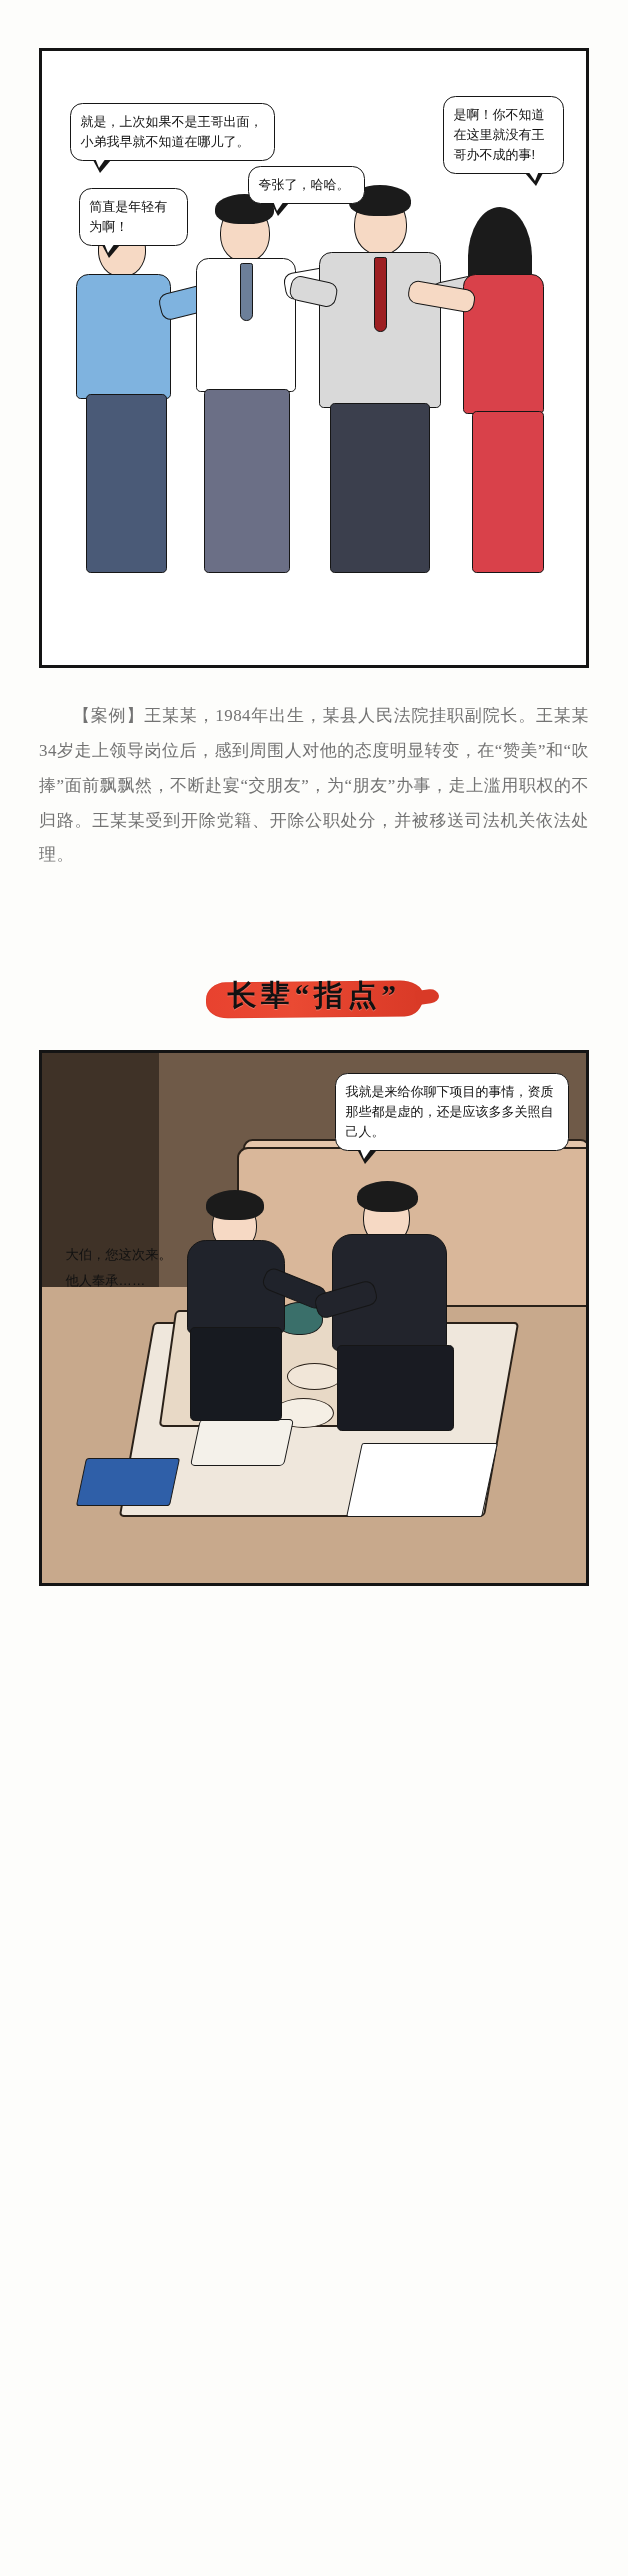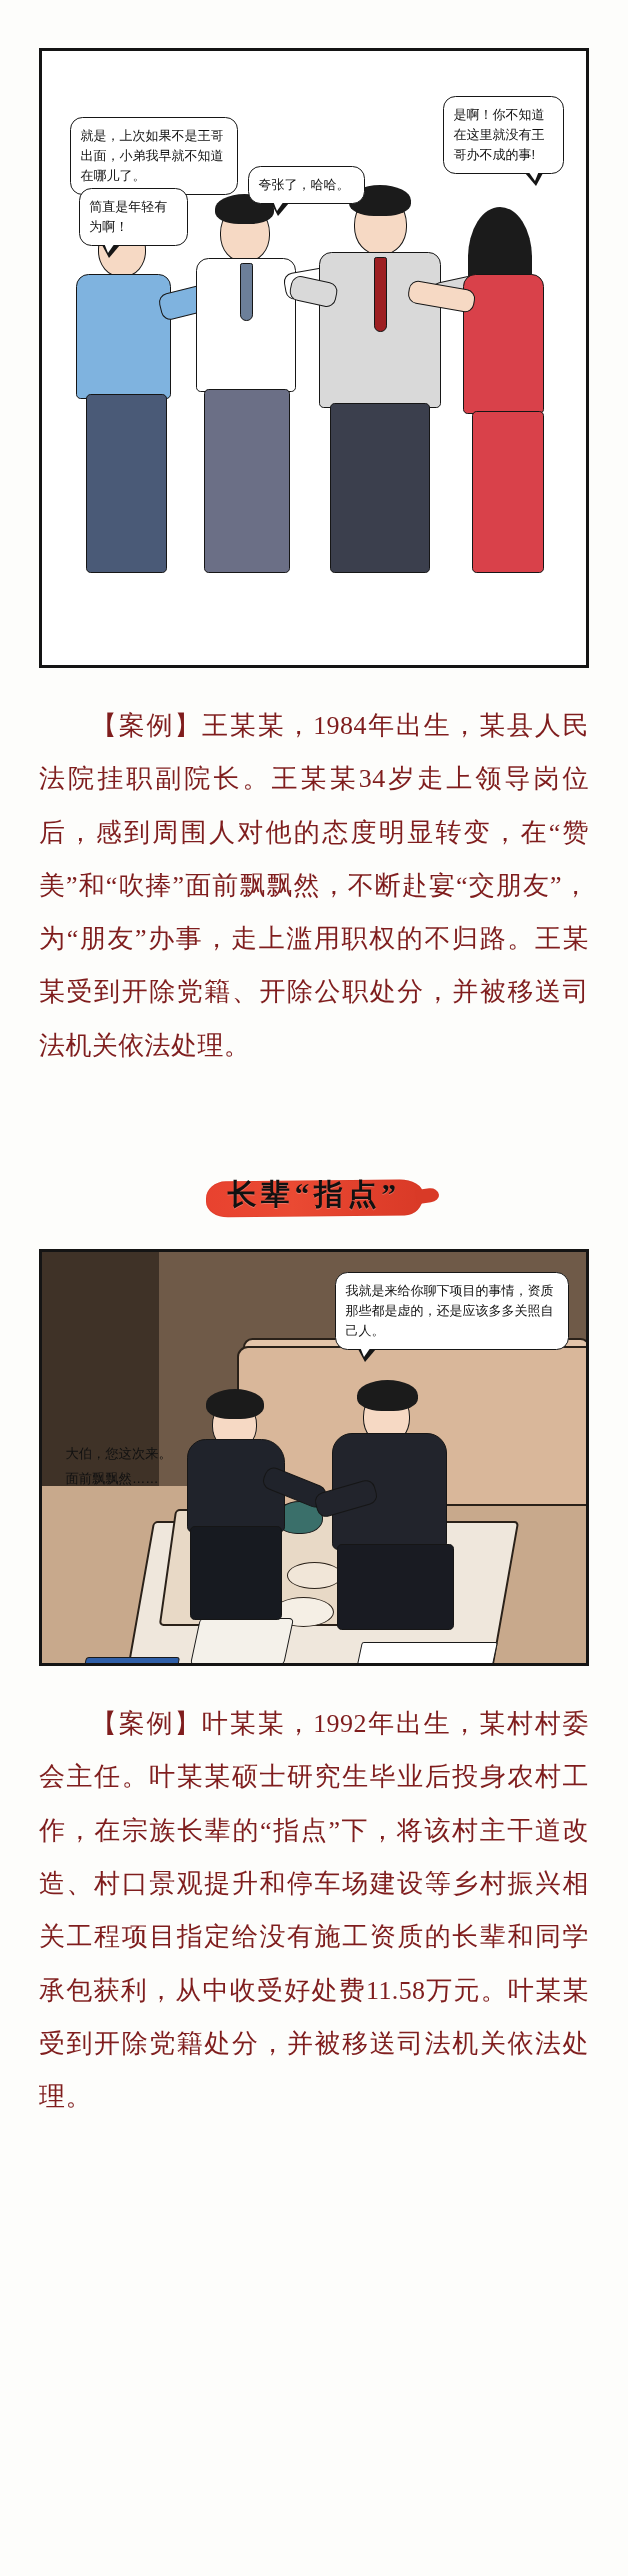--- a/index.html
+++ b/index.html
@@ -76,21 +76,21 @@
   
   .panel {
     position: relative;
     margin: 20px auto 0 auto;
     width: 550px;
     border: 3.1px solid #141414;
     background: #ffffff;
     overflow: hidden;
   }
   .panel-1 { height: 620px; background: #ffffff; }
-  .panel-2 { height: 417px; background: #fde047; }
+  .panel-2 { height: 536px; background: #fde047; }
 
   
   .bubble {
     position: absolute;
     background: #ffffff;
     border: 1.9px solid #161616;
     border-radius: 12.5px;
     padding: 7.8px 9.4px;
     font-size: 13px;
     line-height: 1.55;
@@ -202,23 +202,23 @@
     position:absolute; left: 153px; top: 366px; width: 94px; height: 47px;
     background:#f4f1ea; border:1.9px solid #1a1a1a; border-radius:4.7px;
     transform: skewX(-12deg);
   }
 
   
   .case-text {
     width: 550px;
     margin: 31px auto 0 auto;
     font-family: "Liberation Serif", serif;
-    font-size: 26px;
+    font-size: 17px;
     line-height: 2.05;
-    color: #7f1d1d;
+    color: #737373;
     text-align: justify;
     text-justify: inter-ideograph;
     text-indent: 2em;
     letter-spacing: 0.4px;
   }
   .spacer-lg { height: 92px; }
   .top-pad { height: 28px; }
 </style>
 </head>
 <body>
@@ -258,21 +258,21 @@
     </div>
 
     <div class="fig">
       <div class="head" style="left:433px; top:167px; width:47px; height:56px;"></div>
       <div class="hair" style="left:426px; top:156px; width:64px; height:101px; border-radius:50% 50% 30% 30%;"></div>
       <div class="torso" style="left:421px; top:223px; width:81px; height:140px; background:#d9414a;"></div>
       <div class="arm" style="left:366px; top:234px; width:67px; height:23.4px; background:#f6d9c4; transform:rotate(10deg);"></div>
       <div class="legs" style="left:430px; top:360px; width:72px; height:162px; background:#d9414a;"></div>
     </div>
 
-    <div class="bubble b-left-tail" style="left:28px; top:66px; width:168px;">
+    <div class="bubble b-left-tail" style="left:28px; top:52px; width:205px;">
       <span>就是，上次如果不是王哥出面，小弟我早就不知道在哪儿了。</span>
       <span class="tail"></span>
     </div>
 
     <div class="bubble b-left-tail" style="left:206px; top:115px; width:117px;">
       <span>夸张了，哈哈。</span>
       <span class="tail"></span>
     </div>
 
     <div class="bubble b-right-tail" style="right:22px; top:45px; width:121px;">
@@ -329,21 +329,20 @@
       <div class="legs" style="left:295px; top:292px; width:117px; height:86px; background:#191b22;"></div>
     </div>
 
     <div class="bubble b-left-tail" style="right:17px; top:20px; width:234px;">
       <span>我就是来给你聊下项目的事情，资质那些都是虚的，还是应该多多关照自己人。</span>
       <span class="tail"></span>
     </div>
 
     <div class="bubble no-border" style="left:23.4px; top:192px; width:156px; font-size:13.3px;">
       <div>大伯，您这次来。</div>
-      <div style="margin-top:4.7px;">面前飘飘然……</div>
+      <div style="margin-top:4.7px;">他人奉承……</div>
     </div>
   </div>
 
-  <div class="case-text">【案例】叶某某，1992年出生，某村村委会主任。叶某某硕士研究生毕业后投身农村工作，在宗族长辈的“指点”下，将该村主干道改造、村口景观提升和停车场建设等乡村振兴相关工程项目指定给没有施工资质的长辈和同学承包获利，从中收受好处费11.58万元。叶某某受到开除党籍处分，并被移送司法机关依法处理。</div>
 
   <div class="spacer-lg"></div>
 </div>
 
 
 </body></html>

